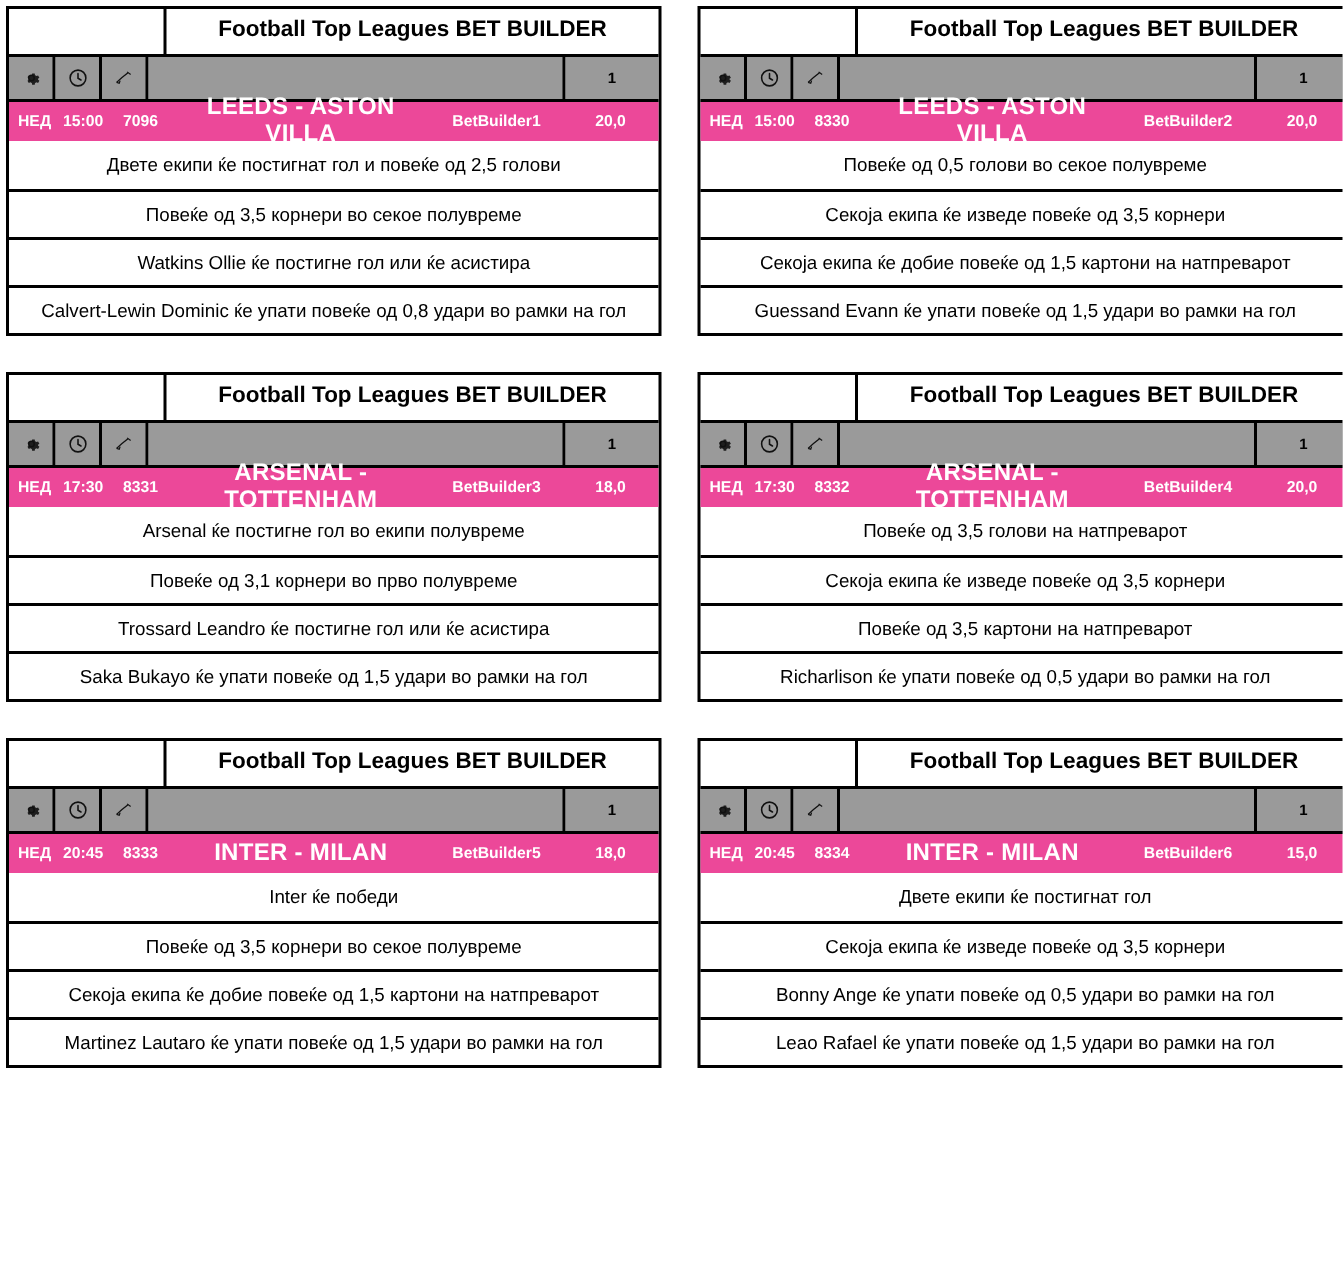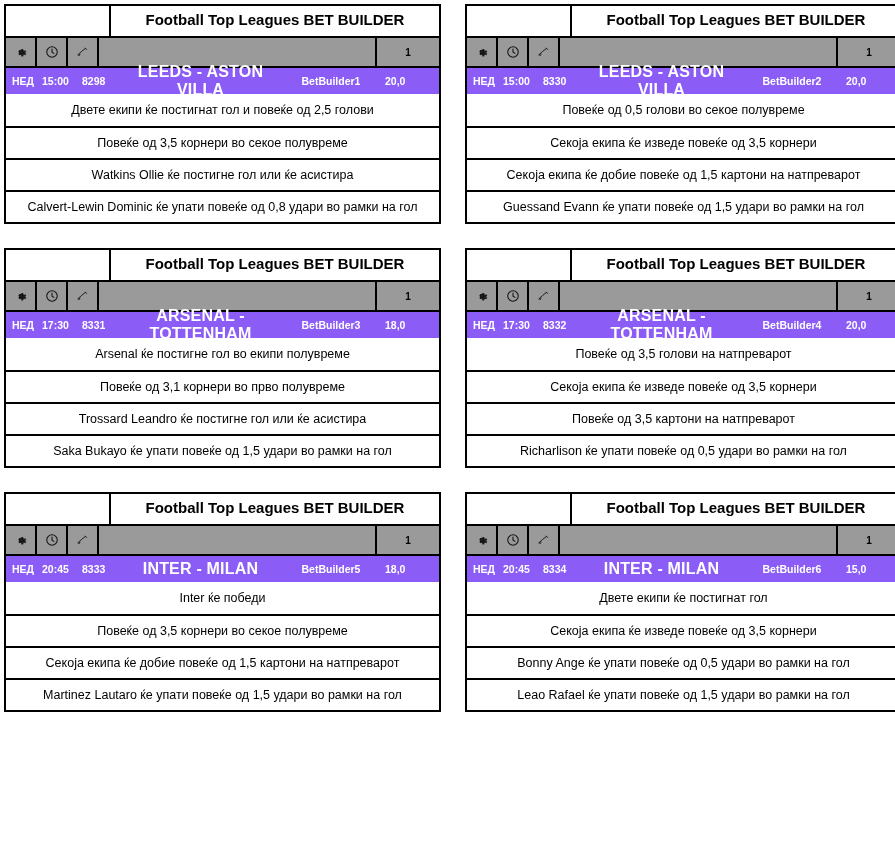--- a/index.html
+++ b/index.html
@@ -87,33 +87,33 @@
     justify-content: center;
     font-size: 10px;
     font-weight: bold;
     color: #000;
   }
   
   .match-row {
     display: flex;
     align-items: center;
     height: 26px;
-    background: #8b5cf6;
+    background: #ec4899;
     color: #fff;
     font-weight: bold;
     font-size: 10.5px;
     padding: 0 6px;
     box-sizing: border-box;
   }
   .m-day { width: 30px; text-align: left; font-size: 10.5px; }
   .m-time { width: 40px; text-align: left; font-size: 10.5px; }
   .m-code { width: 42px; text-align: left; font-size: 10.5px; }
   .m-teams { flex: 1; text-align: center; font-size: 16px; letter-spacing: .2px;}
   .m-builder { width: 108px; text-align: center; font-size: 10.5px; }
-  .m-odds { width: 44px; text-align: left; font-size: 10.5px; padding-right: 4px;}
+  .m-odds { width: 44px; text-align: center; font-size: 10.5px; padding-right: 4px;}
   
   .sel-row {
     height: 32px;
     display: flex;
     align-items: center;
     justify-content: center;
     border-top: 2px solid #000;
     font-size: 12.5px;
     color: #000;
     text-align: center;
@@ -153,21 +153,21 @@
               <path d="M3 17l3 1 1-3" stroke="#111" stroke-width="1.4" fill="none"></path>
               <path d="M15 5l4 3" stroke="#111" stroke-width="1.4" fill="none"></path>
             </svg>
         </div>
         <div class="grey-fill"></div>
         <div class="num-cell">1</div>
       </div>
       <div class="match-row">
         <span class="m-day">НЕД</span>
         <span class="m-time">15:00</span>
-        <span class="m-code">8298</span>
+        <span class="m-code">7096</span>
         <span class="m-teams">LEEDS - ASTON VILLA</span>
         <span class="m-builder">BetBuilder1</span>
         <span class="m-odds">20,0</span>
       </div>
       <div class="sel-list">
         <div class="sel-row">Двете екипи ќе постигнат гол и повеќе од 2,5 голови</div>
         <div class="sel-row">Повеќе од 3,5 корнери во секое полувреме</div>
         <div class="sel-row">Watkins Ollie ќе постигне гол или ќе асистира</div>
         <div class="sel-row">Calvert-Lewin Dominic ќе упати повеќе од 0,8 удари во рамки на гол</div>
       </div>

